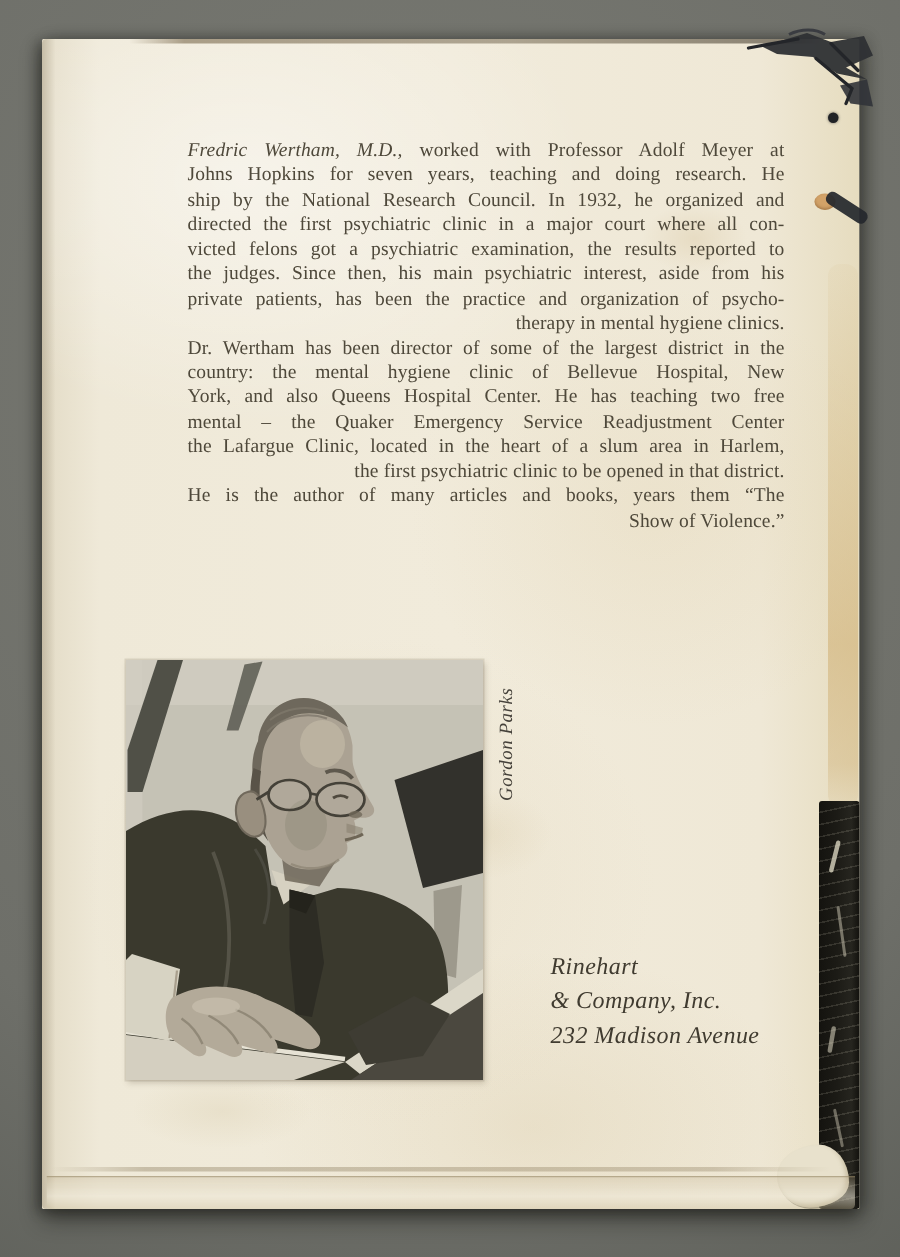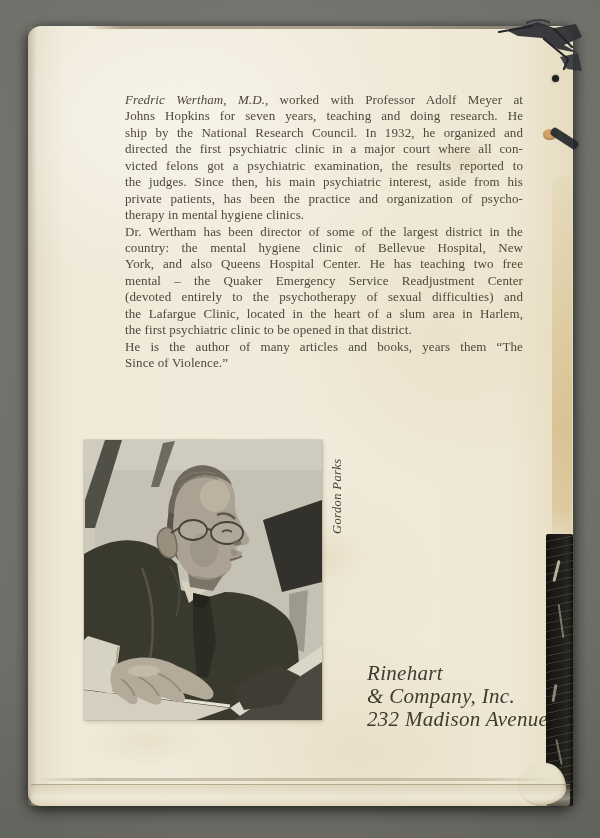--- a/index.html
+++ b/index.html
@@ -6,21 +6,21 @@
   body{
     width:600px;height:838px;overflow:hidden;
     background:radial-gradient(130% 110% at 45% 30%, #787972 0%, #6e6f69 55%, #5a5c56 85%, #4a4c47 100%);
     font-family:"Liberation Serif", serif;
   }
   .scene{position:relative;width:600px;height:838px;}
 
   
   .book{
     position:absolute;left:28px;top:26px;width:545px;height:780px;
-    border-radius:13px;
+    border-radius:1px;
     background:
       radial-gradient(ellipse 60% 30% at 25% 12%, rgba(255,255,255,.45), rgba(255,255,255,0) 70%),
       radial-gradient(ellipse 40% 25% at 75% 40%, rgba(220,202,160,.22), rgba(220,202,160,0) 75%),
       radial-gradient(ellipse 50% 30% at 40% 72%, rgba(223,209,178,.28), rgba(223,209,178,0) 70%),
       radial-gradient(ellipse 45% 20% at 60% 93%, rgba(210,192,150,.25), rgba(210,192,150,0) 75%),
       linear-gradient(90deg, #e3dbc6 0%, #efe9d8 7%, #f1ebdb 50%, #efe8d6 88%, #e6dcbf 100%);
     box-shadow:0 7px 14px rgba(15,15,12,.45), 5px 0 10px rgba(15,15,12,.25), -3px 2px 8px rgba(15,15,12,.3);
   }
   .book::before{ 
     content:"";position:absolute;left:58px;right:26px;top:0;height:3px;border-radius:2px;
@@ -40,42 +40,42 @@
   .stain-blob{position:absolute;border-radius:50%;pointer-events:none;}
 
   
   .bio{
     position:absolute;left:97px;top:66px;width:398px;
     font-size:13px;line-height:16.45px;color:#4e483a;
     letter-spacing:.1px;
   }
   .bio-line{height:16.45px;text-align:justify;overflow:hidden;}
   .bio-line.jl::after{content:"";display:inline-block;width:100%;height:0;vertical-align:top;}
-  .bio-line.ll{text-align:left;}
+  .bio-line.ll{text-align:right;margin-left:23px;}
   .bio .it{font-style:italic;}
 
   
   .photo{
     position:absolute;left:56px;top:414px;width:238px;height:280px;
     box-shadow:0 0 0 1px rgba(120,110,90,.18), 1px 2px 4px rgba(90,80,60,.25);
     background:#c7c3b8;
   }
   .photo svg{display:block;width:238px;height:280px;}
 
   .credit{
     position:absolute;left:302px;top:412px;height:96px;width:17px;
     writing-mode:vertical-rl;transform:rotate(180deg);
     font-style:italic;font-size:12.5px;letter-spacing:.4px;color:#45413a;
     white-space:nowrap;
   }
 
   
   .publisher{
-    position:absolute;left:339px;top:636px;
-    font-style:italic;font-size:21px;line-height:23px;color:#403b30;
+    position:absolute;left:339px;top:607px;
+    font-style:italic;font-size:16px;line-height:23px;color:#403b30;
     letter-spacing:.3px;
   }
 
   
   .damage-tr{position:absolute;left:468px;top:-9px;width:88px;height:78px;}
   .dot-black{position:absolute;left:524px;top:49px;width:7px;height:7px;border-radius:50%;background:#202226;box-shadow:0 0 2px rgba(20,20,24,.6);}
   .chip-tan{position:absolute;left:515px;top:103px;width:14px;height:11px;border-radius:50%;background:#d2a268;box-shadow:inset 0 -1px 2px rgba(120,80,40,.5);}
   .swipe-black{position:absolute;left:521px;top:108px;width:31px;height:9px;border-radius:4px;background:#24272c;transform:rotate(33deg);opacity:.92;}
   .stain-strip{
     position:absolute;left:524px;top:150px;width:20px;height:362px;border-radius:8px;
@@ -115,25 +115,24 @@
       <div class="bio-line jl">ship by the National Research Council. In 1932, he organized and</div>
       <div class="bio-line jl">directed the first psychiatric clinic in a major court where all con-</div>
       <div class="bio-line jl">victed felons got a psychiatric examination, the results reported to</div>
       <div class="bio-line jl">the judges. Since then, his main psychiatric interest, aside from his</div>
       <div class="bio-line jl">private patients, has been the practice and organization of psycho-</div>
       <div class="bio-line ll">therapy in mental hygiene clinics.</div>
       <div class="bio-line jl">Dr. Wertham has been director of some of the largest district in the</div>
       <div class="bio-line jl">country: the mental hygiene clinic of Bellevue Hospital, New</div>
       <div class="bio-line jl">York, and also Queens Hospital Center. He has teaching two free</div>
       <div class="bio-line jl">mental – the Quaker Emergency Service Readjustment Center</div>
-      <div class="bio-line jl">(devoted entirely to the psychotherapy of sexual difficulties) and</div>
       <div class="bio-line jl">the Lafargue Clinic, located in the heart of a slum area in Harlem,</div>
       <div class="bio-line ll">the first psychiatric clinic to be opened in that district.</div>
       <div class="bio-line jl">He is the author of many articles and books, years them “The</div>
-      <div class="bio-line ll">Since of Violence.”</div>
+      <div class="bio-line ll">Show of Violence.”</div>
     </div>
 
     <div class="photo">
       <svg viewBox="0 0 238 280" xmlns="http://www.w3.org/2000/svg">
         <rect width="238" height="280" fill="#c7c3b8"></rect>
         <rect width="238" height="30" fill="#d6d2c6" opacity=".7"></rect>
         <rect width="11" height="280" fill="#d4d0c5" opacity=".6"></rect>
 
         <path d="M21,0 L38,0 L11,88 L1,88 L1,60 Z" fill="#4b4b44"></path>
         <path d="M79,3 L91,1 L75,47 L67,47 Z" fill="#56564e" opacity=".85"></path>

